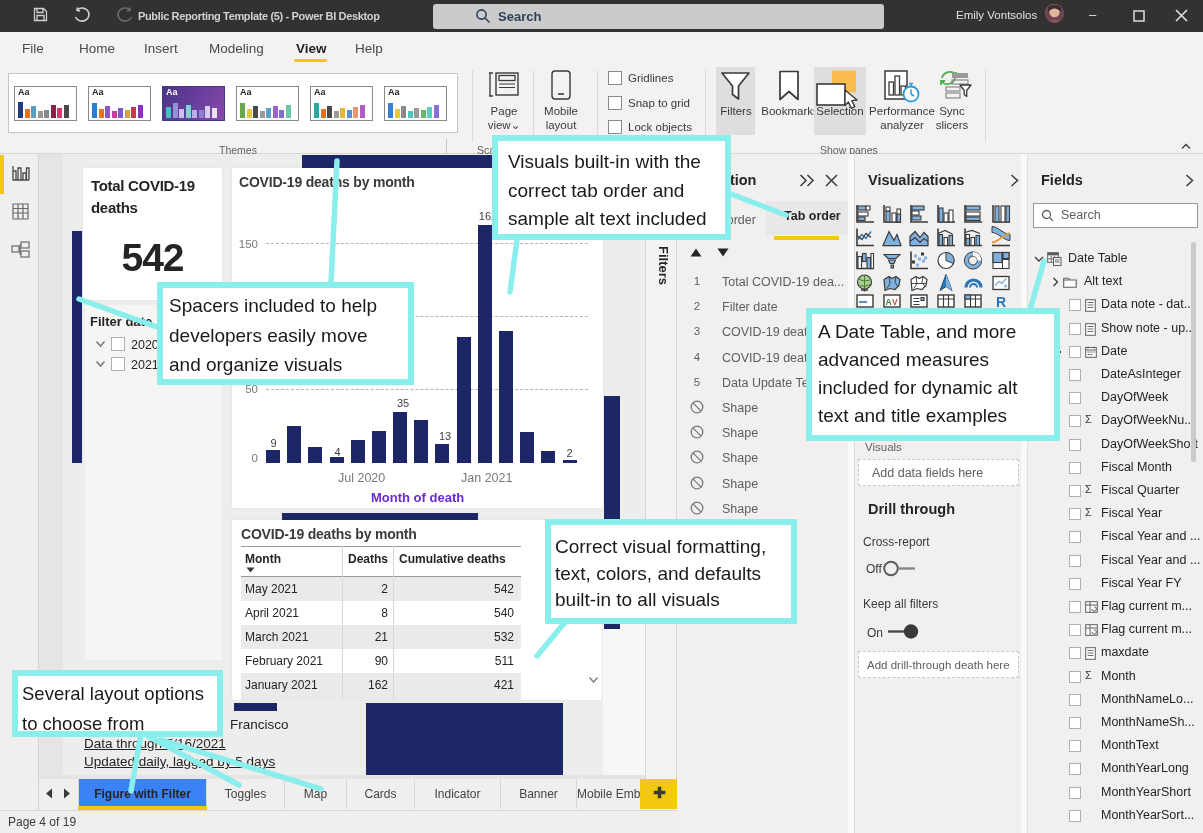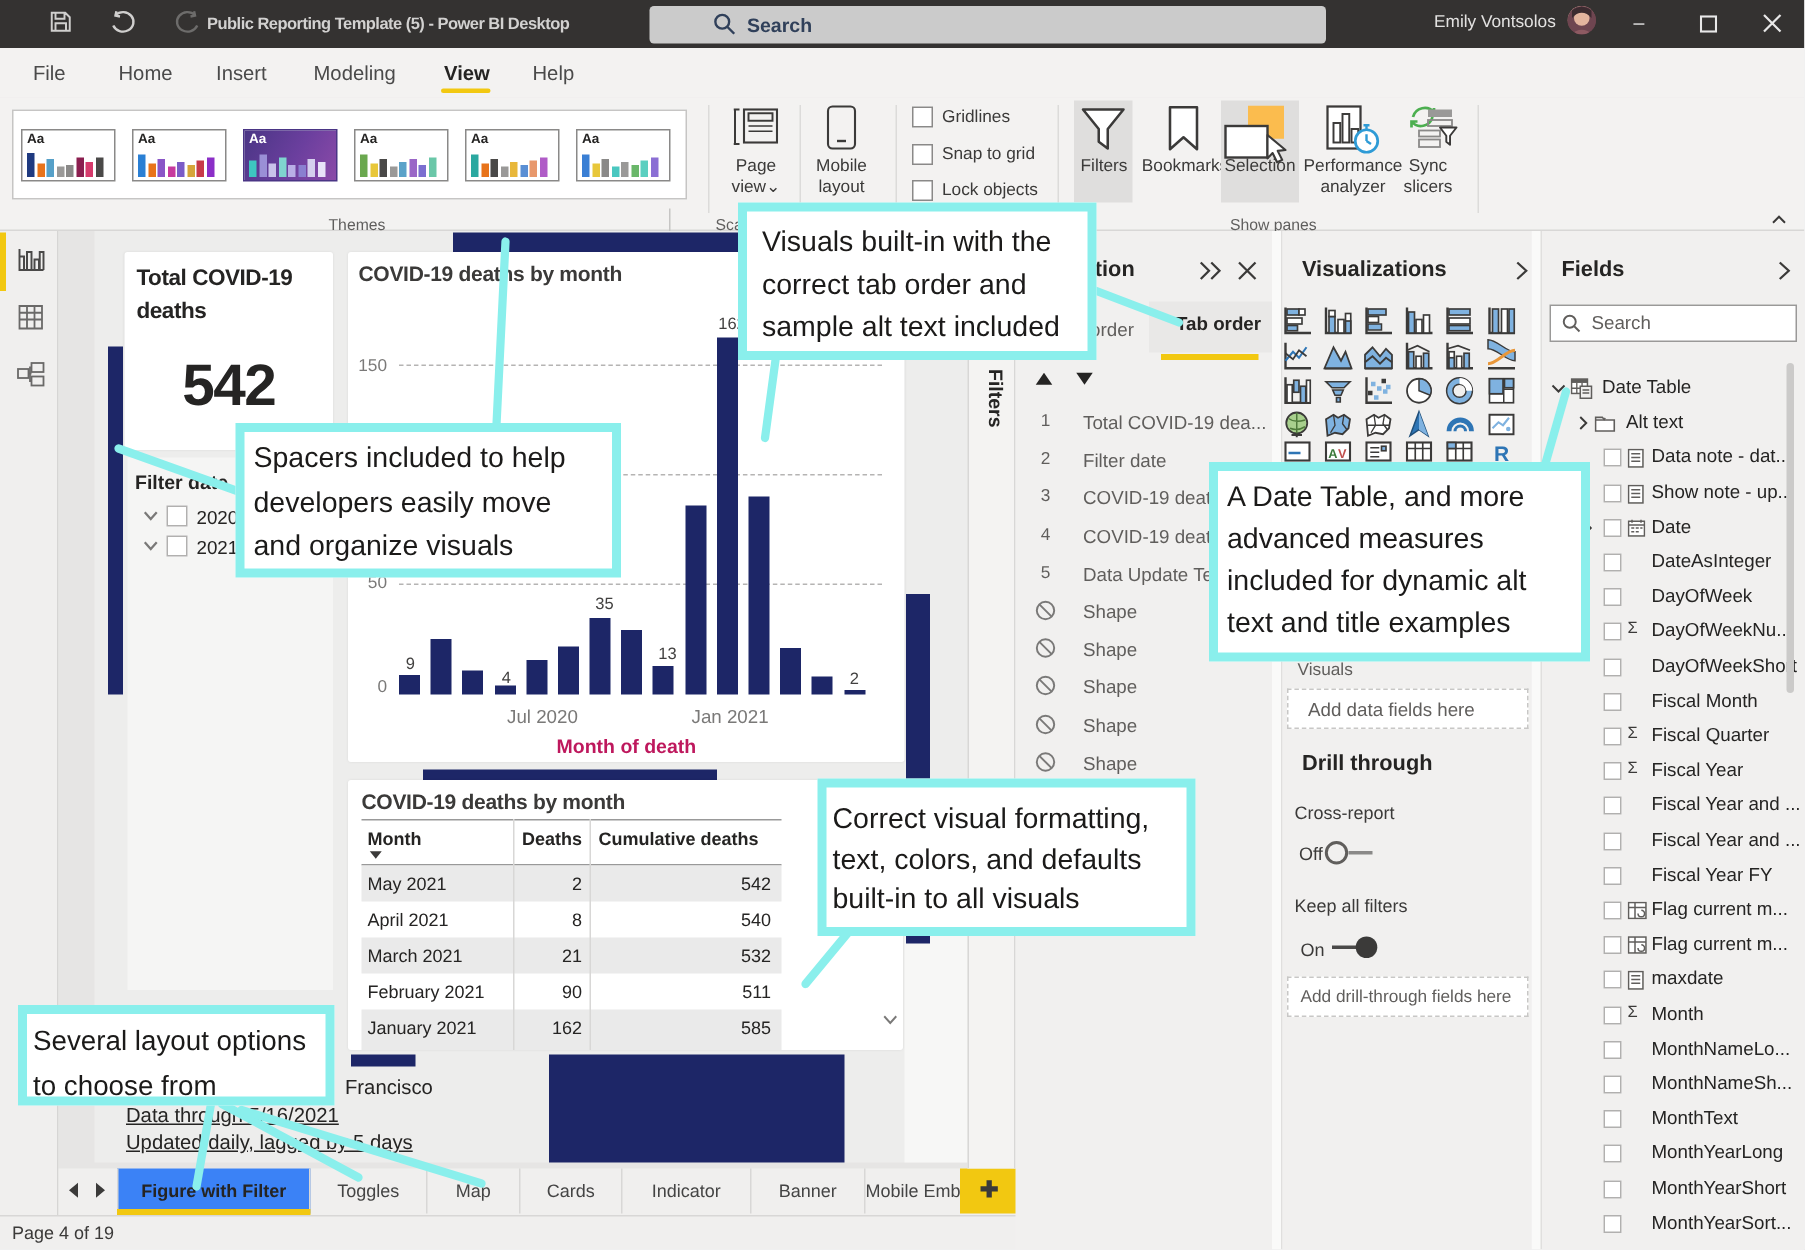--- a/index.html
+++ b/index.html
@@ -366,21 +366,21 @@
   <div class="bar abs" style="left:541px;top:451px;height:12px"></div>
   <div class="bar abs" style="left:563px;top:460px;height:3px"></div>
   <div class="blabel abs" style="left:267px;top:437px;width:13px;text-align:center">9</div>
   <div class="blabel abs" style="left:331px;top:446px;width:13px;text-align:center">4</div>
   <div class="blabel abs" style="left:393px;top:397px;width:20px;text-align:center">35</div>
   <div class="blabel abs" style="left:435px;top:430px;width:20px;text-align:center">13</div>
   <div class="blabel abs" style="left:476px;top:210px;width:24px;text-align:center">162</div>
   <div class="blabel abs" style="left:563px;top:447px;width:13px;text-align:center">2</div>
   <div class="axlabel abs" style="left:338px;top:471px">Jul 2020</div>
   <div class="axlabel abs" style="left:461px;top:471px">Jan 2021</div>
-  <div class="abs" style="left:371px;top:490px;font-size:13px;font-weight:bold;color:#be185d">Month of death</div>
+  <div class="abs" style="left:371px;top:490px;font-size:13px;font-weight:bold;color:#6d28d9">Month of death</div>
 
   <div class="card abs" style="left:232px;top:520px;width:370px;height:180px">
     <div style="position:absolute;left:9px;top:6px;font-size:14px;font-weight:bold;color:#3b3a39;letter-spacing:-0.2px">COVID-19 deaths by month</div>
     <div id="tbl">
       <div style="position:absolute;left:0;top:0;width:280px;height:31px;border-top:1px solid #999;border-bottom:1px solid #999">
         <span style="position:absolute;left:4px;top:5px;font-weight:bold">Month</span>
         <svg style="position:absolute;left:5px;top:20px" width="9" height="6" viewBox="0 0 9 6">
             <path d="M0.5 0.5 h8 L4.5 5.5 z" fill="#3b3a39"></path>
           </svg>
         <span style="position:absolute;left:107px;top:5px;width:40px;text-align:right;font-weight:bold">Deaths</span>
@@ -402,21 +402,21 @@
           <span style="left:158px;width:115px;text-align:right">532</span>
         </div>
       <div class="trow" style="top:103px">
           <span style="left:4px">February 2021</span>
           <span style="left:107px;width:40px;text-align:right">90</span>
           <span style="left:158px;width:115px;text-align:right">511</span>
         </div>
       <div class="trow gray" style="top:127px;height:27px">
           <span style="left:4px">January 2021</span>
           <span style="left:107px;width:40px;text-align:right">162</span>
-          <span style="left:158px;width:115px;text-align:right">585</span>
+          <span style="left:158px;width:115px;text-align:right">421</span>
         </div>
       <div style="position:absolute;left:101px;top:0;width:1px;height:154px;background:#d8d7d6"></div>
       <div style="position:absolute;left:152px;top:0;width:1px;height:154px;background:#d8d7d6"></div>
     </div>
     <svg style="position:absolute;left:356px;top:156px" width="11" height="8" viewBox="0 0 11 8">
         <path d="M1.5 1.5 L5.5 6 L9.5 1.5" fill="none" stroke="#7a7978" stroke-width="1.3"></path>
       </svg>
   </div>
 
   <div class="abs" style="left:230px;top:717px;font-size:13.5px;color:#252423">Francisco</div>
@@ -640,21 +640,21 @@
     <svg style="position:absolute;left:27px;top:406px" width="42" height="17" viewBox="0 0 42 17">
         <circle cx="9" cy="8.5" r="6.8" fill="#f1f0ef" stroke="#605e5c" stroke-width="2"></circle>
         <path d="M17 8.5 H33" stroke="#8a8988" stroke-width="2.4"></path>
       </svg>
     <div style="position:absolute;left:8px;top:443px;font-size:12px;color:#3b3a39">Keep all filters</div>
     <div style="position:absolute;left:12px;top:472px;font-size:12px;color:#3b3a39">On</div>
     <svg style="position:absolute;left:29px;top:469px" width="42" height="17" viewBox="0 0 42 17">
         <path d="M4 8.5 H24" stroke="#4a4948" stroke-width="2.4"></path>
         <circle cx="27" cy="8.5" r="7.2" fill="#3b3a39"></circle>
       </svg>
-    <div class="dashbox" style="left:3px;top:497px;width:161px;height:27px;padding:7px 0 0 8px;font-size:11.5px;white-space:nowrap">Add drill-through fields here</div>
+    <div class="dashbox" style="left:3px;top:497px;width:161px;height:27px;padding:7px 0 0 8px;font-size:11.5px;white-space:nowrap">Add drill-through death here</div>
   </div>
   <div id="gut2" class="abs"></div>
   <div id="fldpane" class="abs">
       <div class="panehdr" style="left:13px;top:18px">Fields</div>
       <svg style="position:absolute;left:157px;top:20px" width="9" height="13" viewBox="0 0 9 13">
         <path d="M1.5 1 L7.5 6.5 L1.5 12" fill="none" stroke="#3b3a39" stroke-width="1.5"></path>
       </svg>
       <div style="position:absolute;left:5px;top:49px;width:165px;height:25px;background:#fff;border:1px solid #9a9998"></div>
       <svg style="position:absolute;left:13px;top:55px" width="13" height="13" viewBox="0 0 13 13">
         <circle cx="5.5" cy="5.5" r="4" fill="none" stroke="#605e5c" stroke-width="1.3"></circle>

